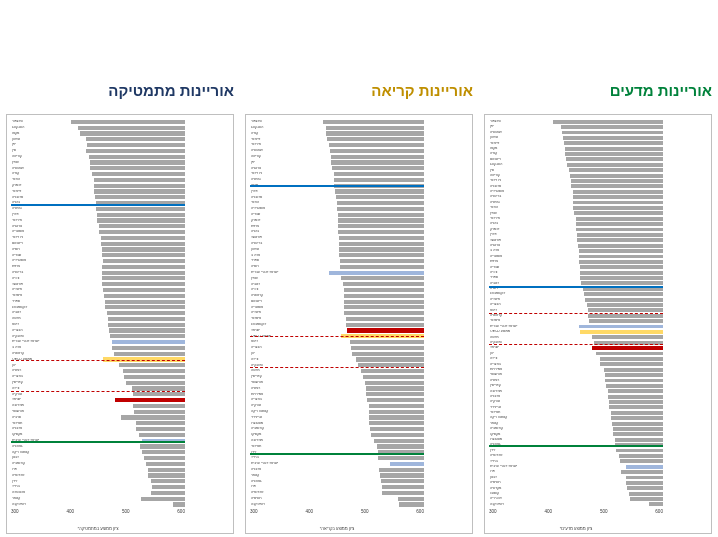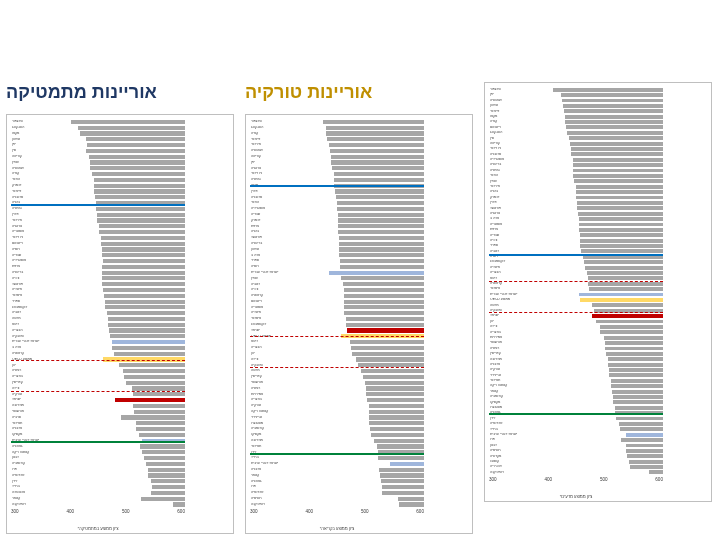--- a/index.html
+++ b/index.html
@@ -43,21 +43,21 @@
   }
 
   
   .panels{
     position:absolute;top:82px;left:0;width:718px;height:455px;
     display:flex;flex-direction:row-reverse;justify-content:space-between;
     padding:0 6px;box-sizing:border-box;
   }
   .panel{width:228px;position:relative;}
   .panel-title{
-    text-align:left;font-size:18px;font-weight:bold;
+    text-align:right;font-size:15px;font-weight:bold;
     margin-bottom:16px;height:16px;
   }
   .chart-box{
     position:relative;width:100%;height:420px;
     border:1px solid #bfbfbf;background:#ffffff;
     box-sizing:border-box;
     overflow:hidden;
   }
   .plot{
     position:absolute;top:4px;bottom:26px;left:4px;right:48px;
@@ -522,21 +522,21 @@
           </div>
         <div class="axis-caption">ציון ממוצע במתמטיקה*</div>
       <div class="ref-line ref-blue" style="position: absolute; left: 4px; right: 48px; top: 89.36px;"></div>
           <div class="ref-line ref-red" style="position: absolute; left: 4px; right: 48px; top: 244.56px;"></div>
           <div class="ref-line ref-green" style="position: absolute; left: 4px; right: 48px; top: 326.04px;"></div>
           <div class="ref-line ref-red" style="position: absolute; left: 4px; right: 48px; top: 275.6px;"></div>
         </div>
     </div>
 
     <div class="panel">
-      <div class="panel-title" style="color:#bf8f00">אוריינות טורקיה</div>
+      <div class="panel-title" style="color:#bf8f00">אוריינות קריאה</div>
       <div class="chart-box">
         <div class="plot">
             <div class="rows" id="rows-reading">
               <div class="row">
                 <div class="row-label">סינגפור</div>
                 <div class="bar-track">
                   <div class="bar" style="width: 78.3333%;"></div>
                 </div>
               </div>
               <div class="row">
@@ -946,20 +946,21 @@
           </div>
         <div class="axis-caption">ציון ממוצע בקריאה*</div>
       <div class="ref-line ref-blue" style="position: absolute; left: 4px; right: 48px; top: 69.96px;"></div>
           <div class="ref-line ref-red" style="position: absolute; left: 4px; right: 48px; top: 221.28px;"></div>
           <div class="ref-line ref-green" style="position: absolute; left: 4px; right: 48px; top: 337.68px;"></div>
           <div class="ref-line ref-red" style="position: absolute; left: 4px; right: 48px; top: 252.32px;"></div>
         </div>
     </div>
 
     <div class="panel">
+      <div class="panel-title" style="color:#00823b">אוריינות מדעים</div>
       <div class="chart-box">
         <div class="plot">
             <div class="rows" id="rows-science">
               <div class="row">
                 <div class="row-label">סינגפור</div>
                 <div class="bar-track">
                   <div class="bar" style="width: 85.3333%;"></div>
                 </div>
               </div>
               <div class="row">

